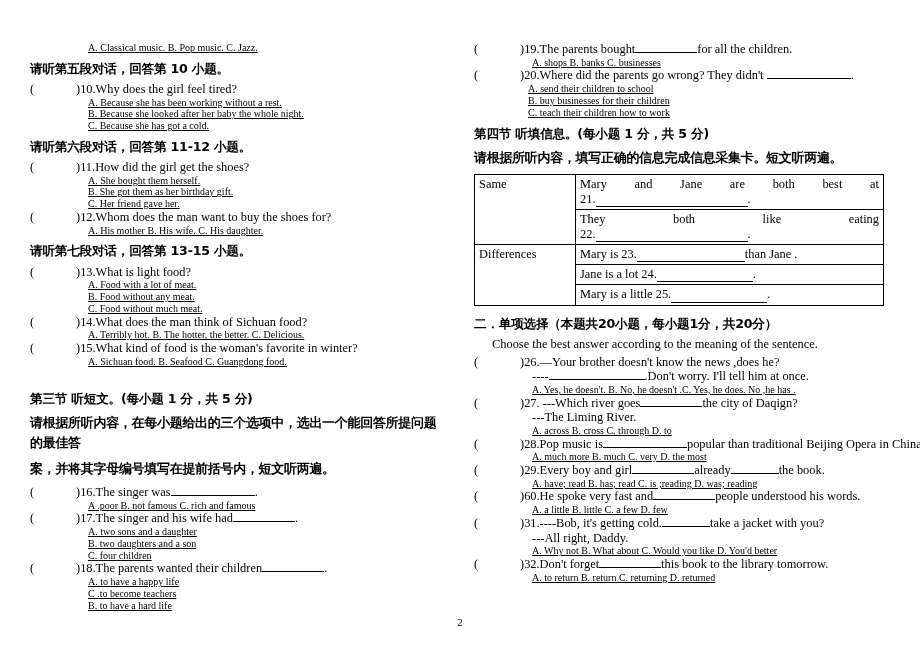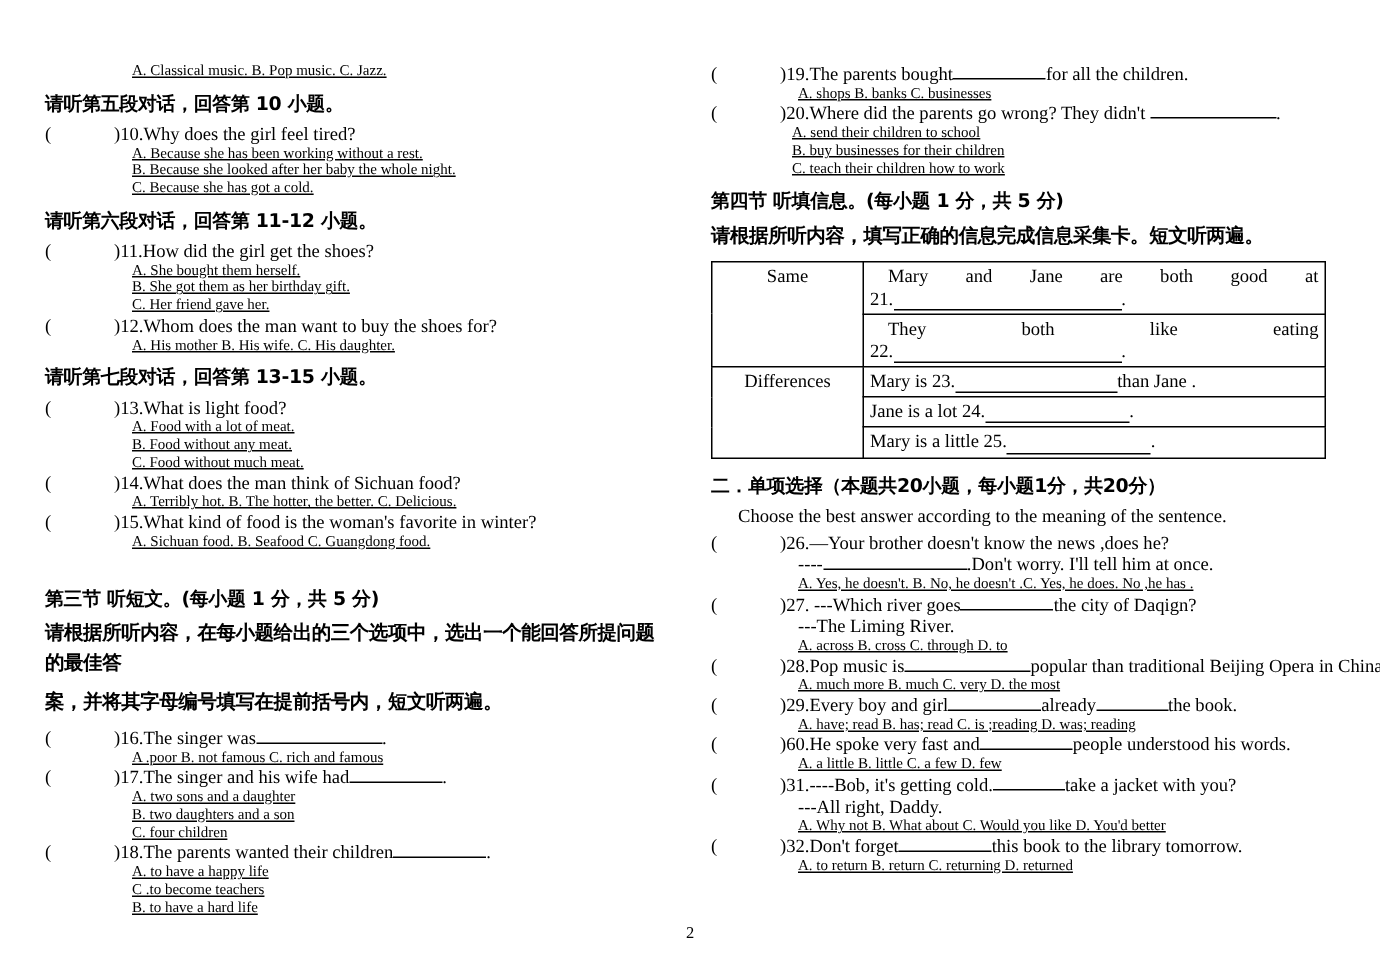--- a/index.html
+++ b/index.html
@@ -94,25 +94,24 @@
     margin: 6px 0 8px 0;
     font-size: 12.4px;
     table-layout: fixed;
   }
   table.info-card td {
     border: 1px solid #000;
     padding: 2px 4px;
     vertical-align: top;
     line-height: 1.22;
   }
-  td.label-cell { width: 92px; text-align: center; }
+  td.label-cell { width: 92px; }
   .just {
     display: flex;
     justify-content: space-between;
-    margin-left: 12px;
   }
   .fill-line {
     display: inline-block;
     border-bottom: 1px solid #000;
     height: 0.95em;
     vertical-align: bottom;
   }
   .fl-vlong { width: 152px; }
   .fl-mid { width: 108px; }
   .fl-short { width: 96px; }
@@ -226,21 +225,21 @@
         <tbody>
             <tr>
           <td class="label-cell" rowspan="2">Same</td>
           <td>
             <div class="just">
               <span>Mary</span>
               <span>and</span>
               <span>Jane</span>
               <span>are</span>
               <span>both</span>
-              <span>good</span>
+              <span>best</span>
               <span>at</span>
             </div>
             <div>
               <span>21.</span><span class="fill-line fl-vlong"></span><span>.</span>
             </div>
           </td>
         </tr>
         <tr>
           <td>
             <div class="just">

